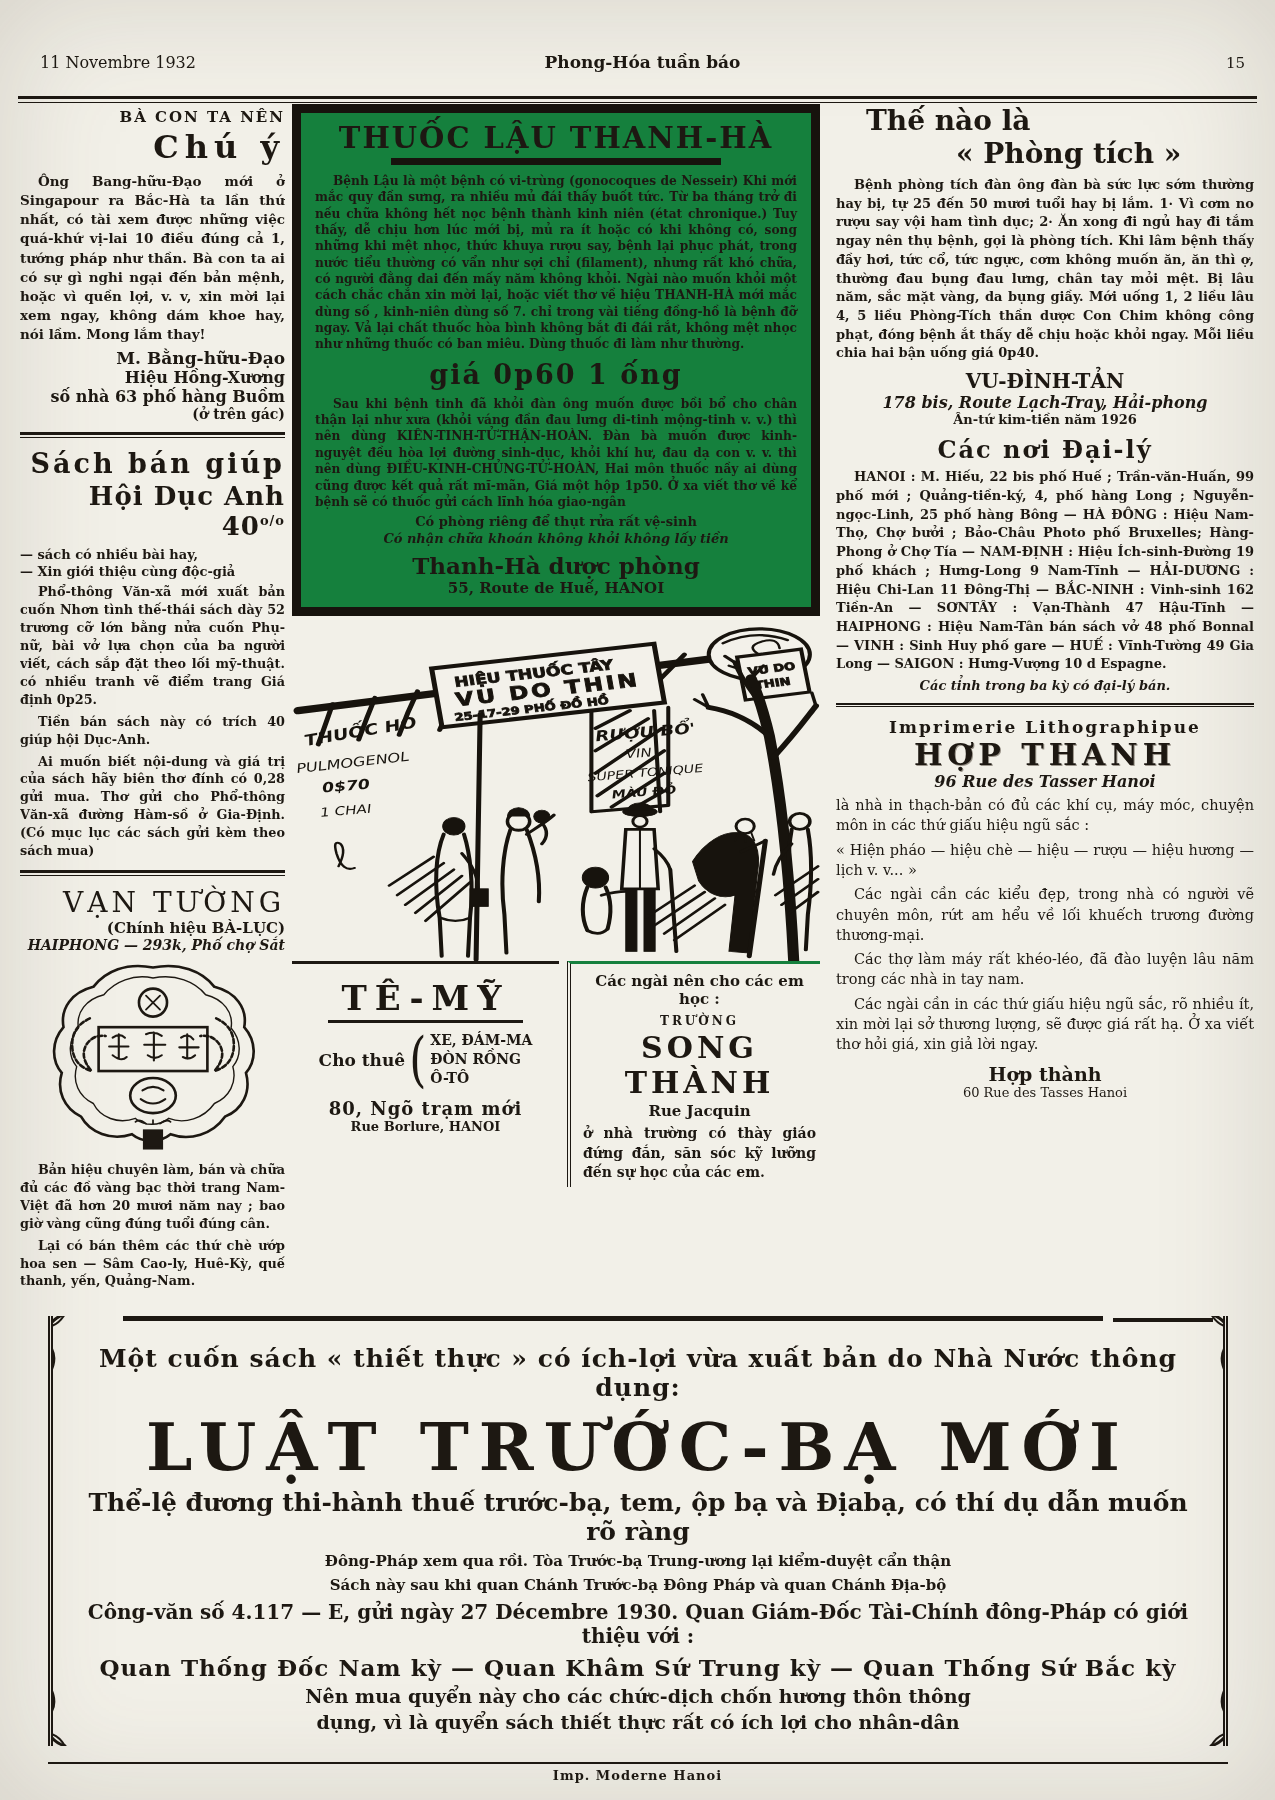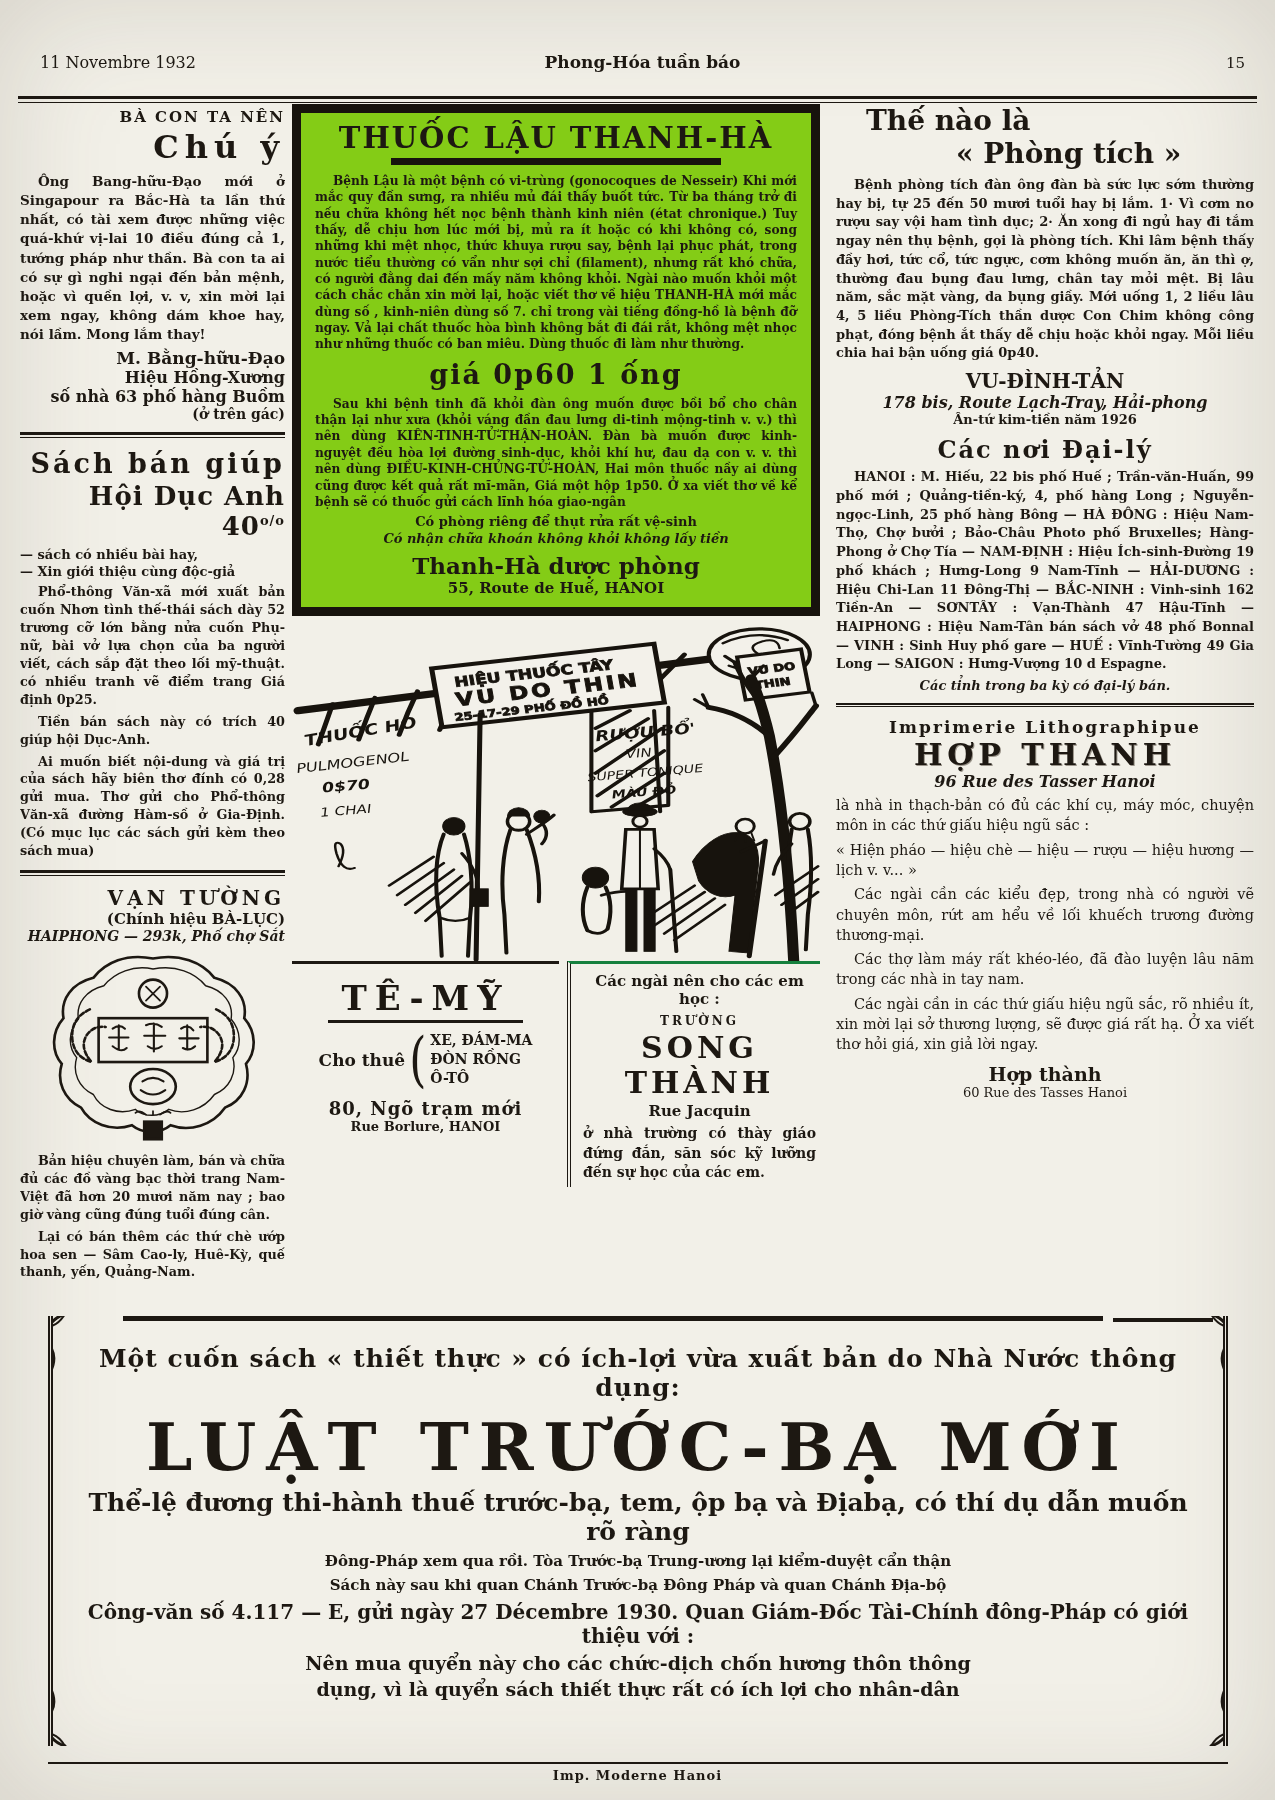--- a/index.html
+++ b/index.html
@@ -31,26 +31,26 @@
   .body13{font-size:13.5px;line-height:1.42;font-weight:bold;}
   .sig17{font-size:17px;font-weight:bold;margin-top:4px;}
   .sz16{font-size:16px;font-weight:bold;}
   .sz14{font-size:14px;font-weight:bold;}
   .bk-t1{font-size:27px;font-weight:bold;margin:4px 0 0;letter-spacing:3px;}
   .bk-t2{font-size:26px;font-weight:bold;margin:2px 0 6px;letter-spacing:1px;}
   .bk-t2 sup{font-size:13px;}
   .bullet{font-size:13px;font-weight:bold;margin:2px 0;}
   .body12{font-size:12.8px;line-height:1.4;font-weight:bold;}
   .bij-1{font-size:17px;font-weight:bold;letter-spacing:2px;margin-top:6px;}
-  .bij-2{font-size:20px;font-weight:bold;letter-spacing:4px;}
+  .bij-2{font-size:28px;font-weight:normal;letter-spacing:4px;}
   .bij-3{font-size:15px;font-weight:bold;}
   .bij-4{font-size:14px;font-style:italic;font-weight:bold;}
   .seal{display:block;margin:4px auto;}
   
-  .thanh-ad{border:9px solid #17130d;background:#84cc16;padding:8px 14px 10px;}
+  .thanh-ad{border:9px solid #17130d;background:#15803d;padding:8px 14px 10px;}
   .th-title{font-size:29px;font-weight:bold;text-align:center;letter-spacing:2px;margin:0;}
   .t-bar{width:330px;height:7px;background:#17130d;margin:3px auto 8px;}
   .th-body{font-size:12.2px;line-height:1.34;text-align:justify;font-weight:bold;}
   .th-price{font-size:27px;font-weight:bold;text-align:center;margin:6px 0;letter-spacing:2px;}
   .th-line{font-size:13px;text-align:center;font-weight:bold;margin:2px 0;}
   .th-shop{font-size:23px;font-weight:bold;text-align:center;margin:6px 0 0;}
   .th-addr{font-size:15px;text-align:center;font-weight:bold;}
   .illu{display:block;}
   
   .cbot{display:flex;align-items:stretch;}
@@ -372,20 +372,21 @@
         <path d="M26 4 C8 10 4 26 12 38 C18 48 14 62 4 70" fill="none" stroke="#1d1812" stroke-width="3" stroke-linecap="round"></path>
         <path d="M26 4 q-6 10 -14 12" fill="none" stroke="#1d1812" stroke-width="2"></path>
       </svg>
 
     <div class="ba-intro">Một cuốn sách « thiết thực »  có ích-lợi vừa xuất bản do Nhà Nước thông dụng:</div>
     <div class="ba-title">LUẬT TRƯỚC-BẠ MỚI</div>
     <div class="ba-sub">Thể-lệ đương thi-hành thuế trước-bạ, tem, ộp bạ và Địabạ, có thí dụ dẫn muốn rõ ràng</div>
     <div class="ba-l1">Đông-Pháp xem qua rồi. Tòa Trước-bạ Trung-ương lại kiểm-duyệt cẩn thận</div>
     <div class="ba-l1">Sách này sau khi quan Chánh Trước-bạ Đông Pháp và quan Chánh Địa-bộ</div>
     <div class="ba-l3">Công-văn số 4.117 — E, gửi ngày 27 Décembre 1930. Quan Giám-Đốc Tài-Chính đông-Pháp có giới thiệu với :</div>
+    <div class="ba-l4">Quan Thống Đốc Nam kỳ — Quan Khâm Sứ Trung kỳ — Quan Thống Sứ Bắc kỳ</div>
     <div class="ba-l5">Nên mua quyển này cho các chức-dịch chốn hương thôn thông</div>
     <div class="ba-l5">dụng, vì là quyển sách thiết thực rất có ích lợi cho nhân-dân</div>
 
   </section>
 
   <footer class="pfoot">
     <div class="pfoot-rule"></div>
     <div class="pfoot-txt">Imp. Moderne Hanoi</div>
   </footer>
 

